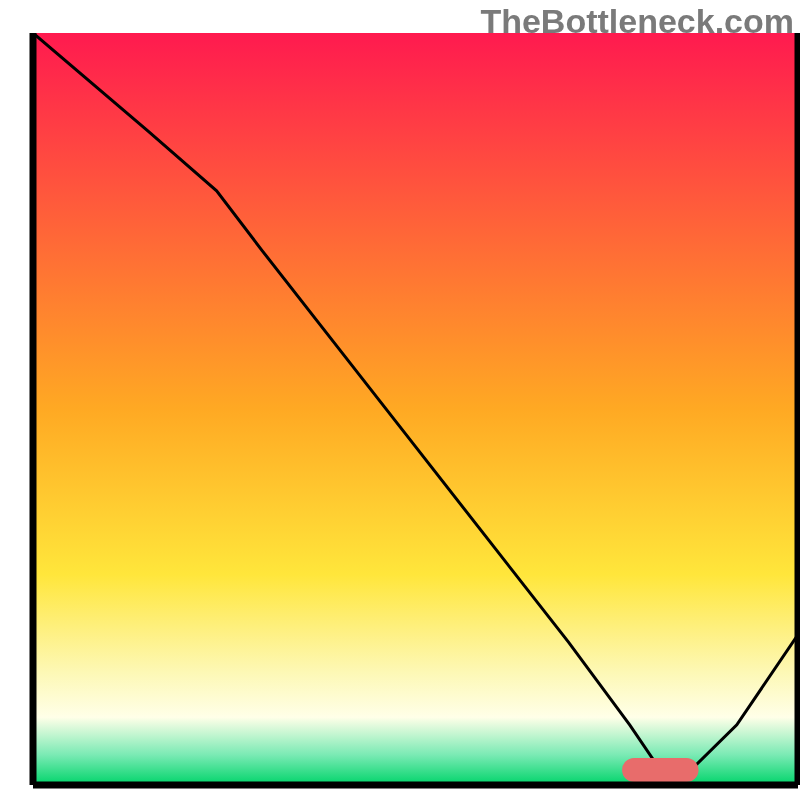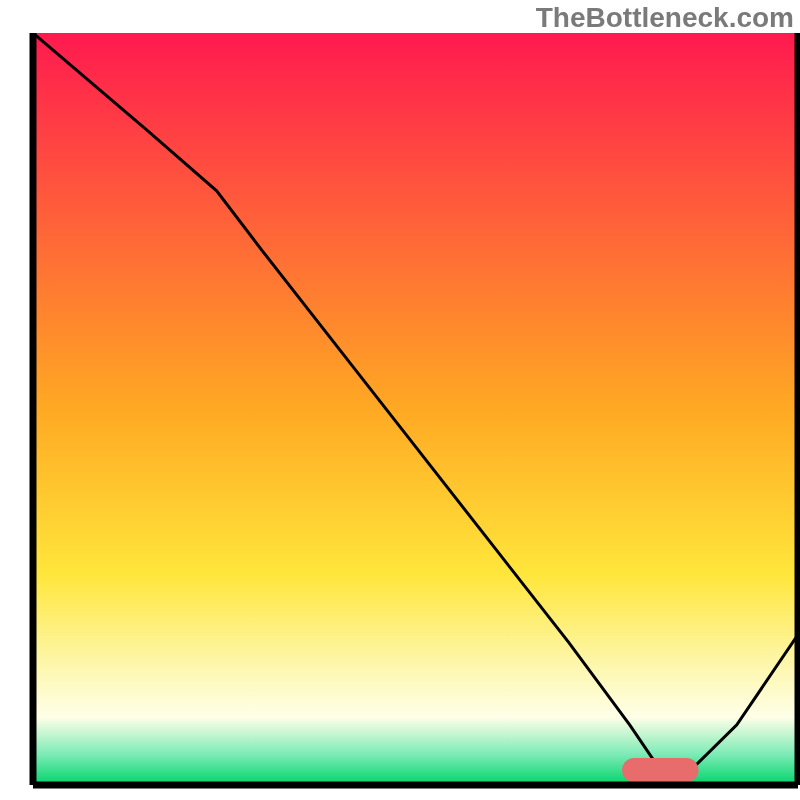--- a/index.html
+++ b/index.html
@@ -13,21 +13,21 @@
   }
   .chart-container {
     position: relative;
     width: 800px;
     height: 800px;
   }
   .attribution {
     position: absolute;
     top: 2px;
     right: 6px;
-    font-size: 28px;
+    font-size: 34px;
     font-weight: 600;
     color: #7a7a7a;
     user-select: none;
   }
   svg.plot {
     position: absolute;
     left: 0;
     top: 0;
   }
 </style>

